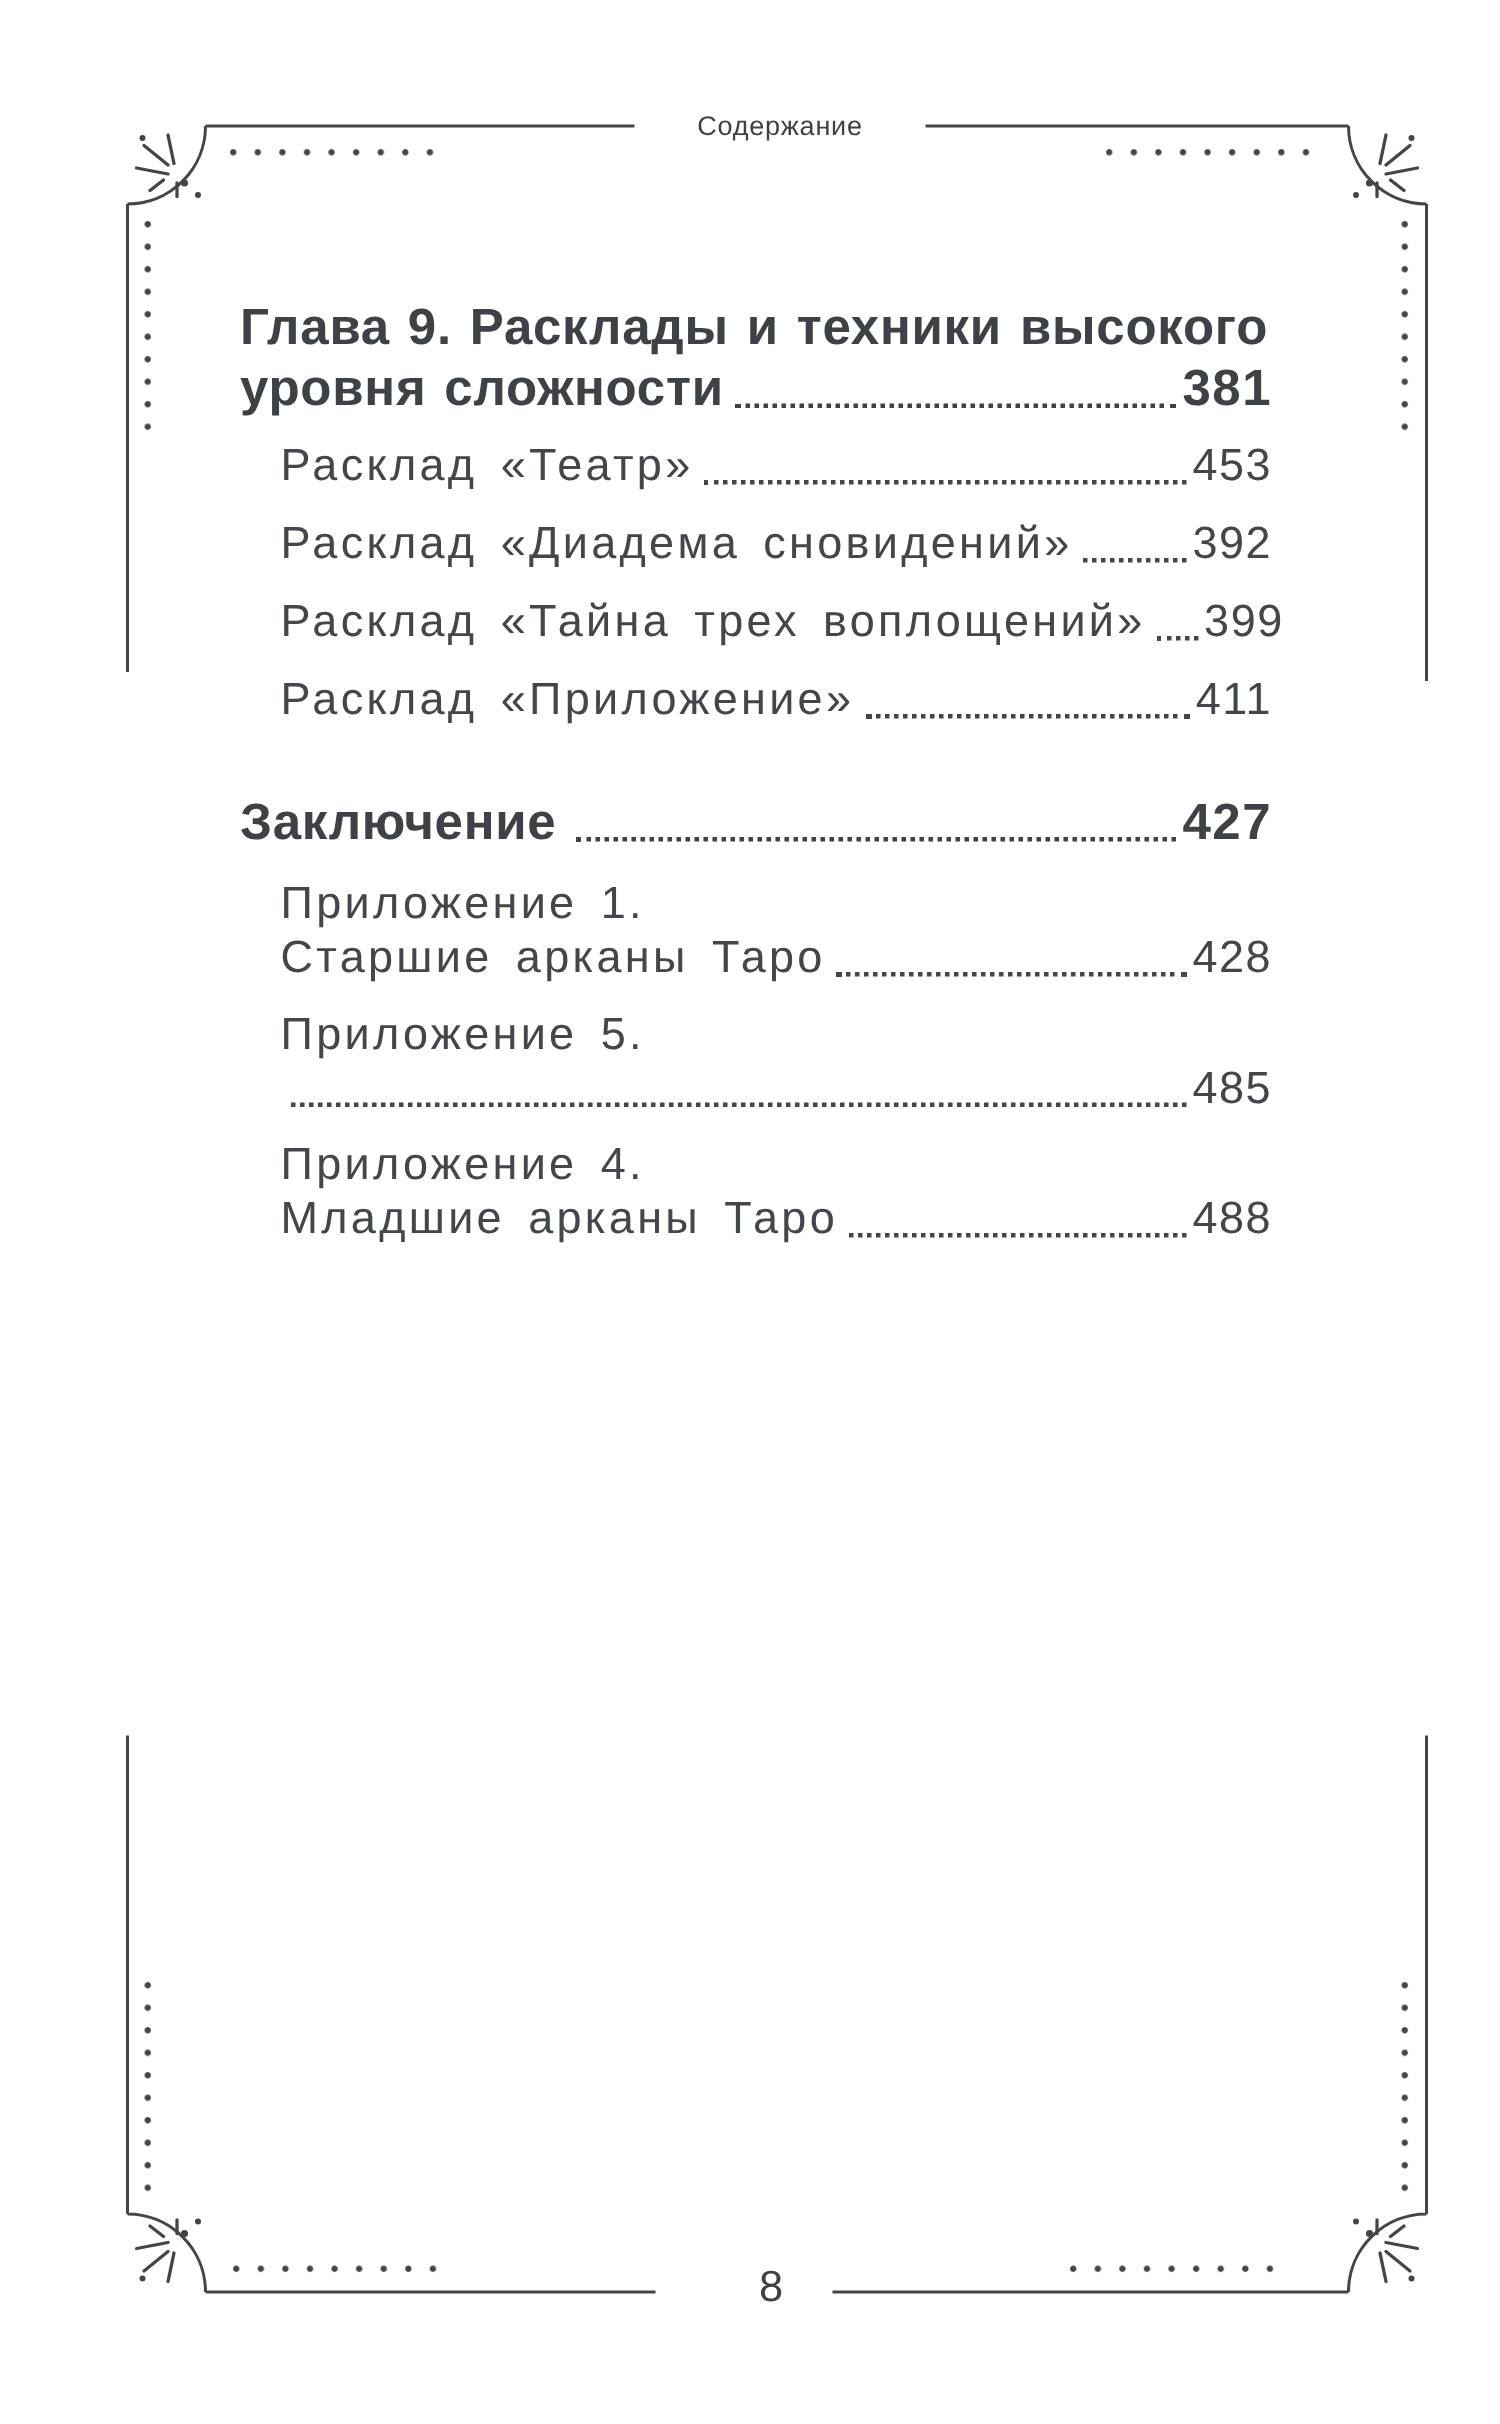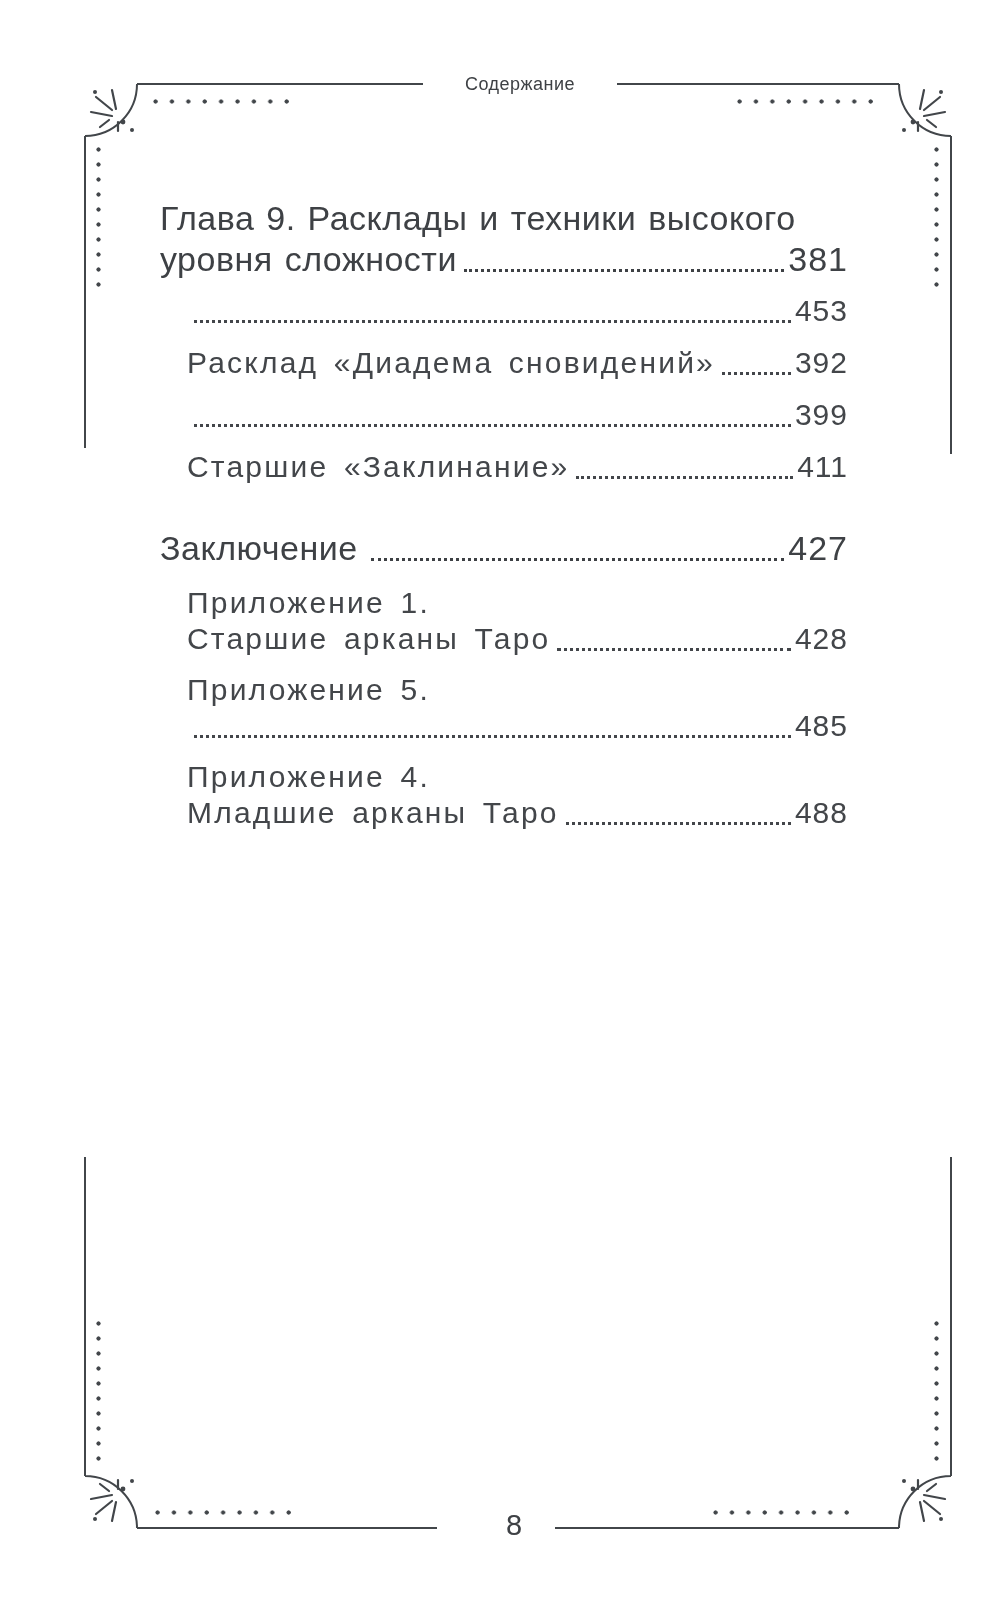--- a/index.html
+++ b/index.html
@@ -45,21 +45,21 @@
   .content{position:absolute;left:160px;top:0;width:688px;}
   .row{
     position:absolute;left:0;right:0;
     display:flex;align-items:flex-end;
     font-size:30px;line-height:36px;height:36px;
     letter-spacing:2.2px;word-spacing:5px;
     color:var(--text);white-space:nowrap;
   }
   .row.single{display:block;}
   .row.bold{
-    font-weight:400;font-size:34px;line-height:40px;height:40px;
+    font-weight:700;font-size:34px;line-height:40px;height:40px;
     letter-spacing:0.5px;word-spacing:2px;color:var(--heading-text);
   }
   .row.indent{padding-left:27px;}
   .leader{
     flex:1 1 auto;min-width:28px;
     border-bottom:3.4px dotted var(--text);
     margin:0 4px 6px 7px;
   }
   .row.bold .leader{border-bottom-color:var(--heading-text);margin-bottom:7px;}
   .leader.gap-left{margin-left:13px;}
@@ -119,34 +119,36 @@
     <div class="row bold single" style="top:198px">
       <span class="t">Глава 9. Расклады и техники высокого</span>
     </div>
     <div class="row bold" style="top:239px">
       <span class="t">уровня сложности</span>
       <span class="leader"></span>
       <span class="pg">381</span>
     </div>
 
     <div class="row indent" style="top:293px">
+      <span class="t">Расклад «Театр»</span>
       <span class="leader"></span>
       <span class="pg">453</span>
     </div>
     <div class="row indent" style="top:345px">
       <span class="t">Расклад «Диадема сновидений»</span>
       <span class="leader"></span>
       <span class="pg">392</span>
     </div>
     <div class="row indent" style="top:397px">
+      <span class="t">Расклад «Тайна трех воплощений»</span>
       <span class="leader"></span>
       <span class="pg">399</span>
     </div>
     <div class="row indent" style="top:449px">
-      <span class="t">Старшие «Заклинание»</span>
+      <span class="t">Расклад «Приложение»</span>
       <span class="leader"></span>
       <span class="pg">411</span>
     </div>
 
     <div class="row bold" style="top:528px">
       <span class="t">Заключение</span>
       <span class="leader gap-left"></span>
       <span class="pg">427</span>
     </div>
 

